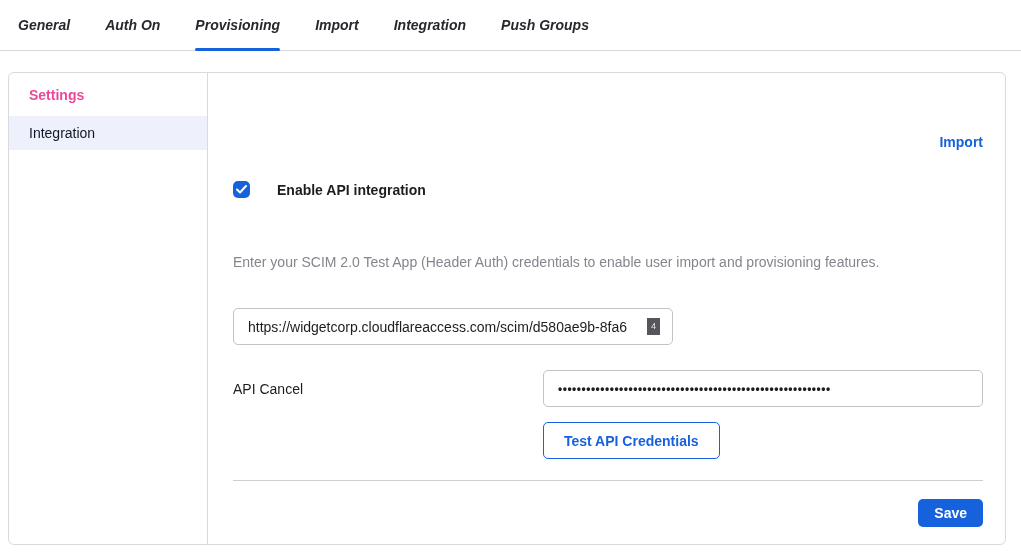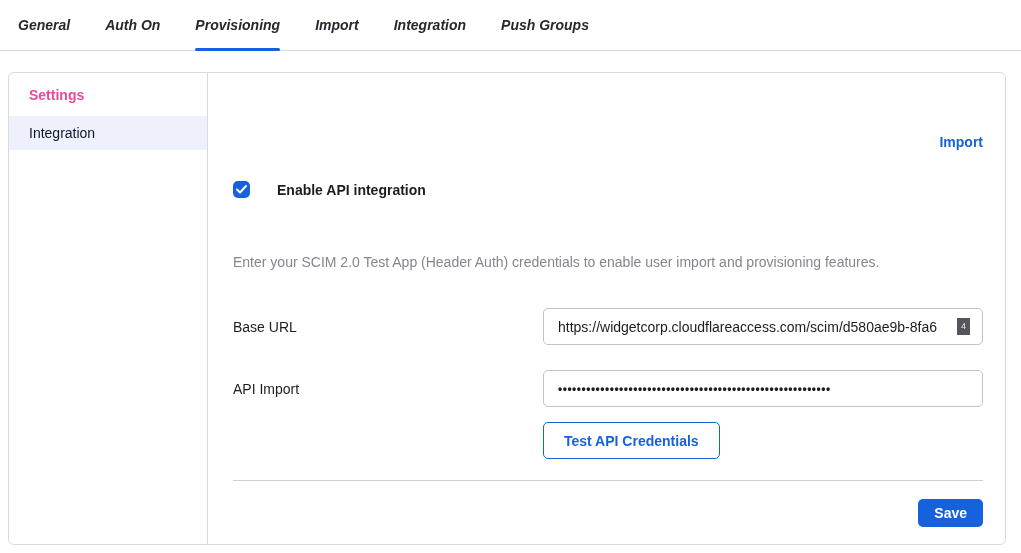--- a/index.html
+++ b/index.html
@@ -240,29 +240,28 @@
             <polyline points="1,4.5 4,7.5 10,1" fill="none" stroke="#ffffff" stroke-width="2" stroke-linecap="round" stroke-linejoin="round"></polyline>
           </svg>
         </span>
       </span>
       <span class="checkbox-label">Enable API integration</span>
     </div>
 
     <p class="description">Enter your SCIM 2.0 Test App (Header Auth) credentials to enable user import and provisioning features.</p>
 
     <div class="field-row base-url">
-      <label class="field-label">Base URL</label>
       <span class="input-wrap">
         <input class="text-input" type="text" value="https://widgetcorp.cloudflareaccess.com/scim/d580ae9b-8fa6" style="">
         <span class="selection-artifact">4</span>
       </span>
     </div>
 
     <div class="field-row api-token">
-      <label class="field-label">API Import</label>
+      <label class="field-label">API Cancel</label>
       <span class="input-wrap">
         <input class="text-input token-input" type="text" value="••••••••••••••••••••••••••••••••••••••••••••••••••••••••••" style="">
       </span>
     </div>
 
     <div class="test-row">
       <button class="test-button">Test API Credentials</button>
     </div>
 
     <hr class="divider">

